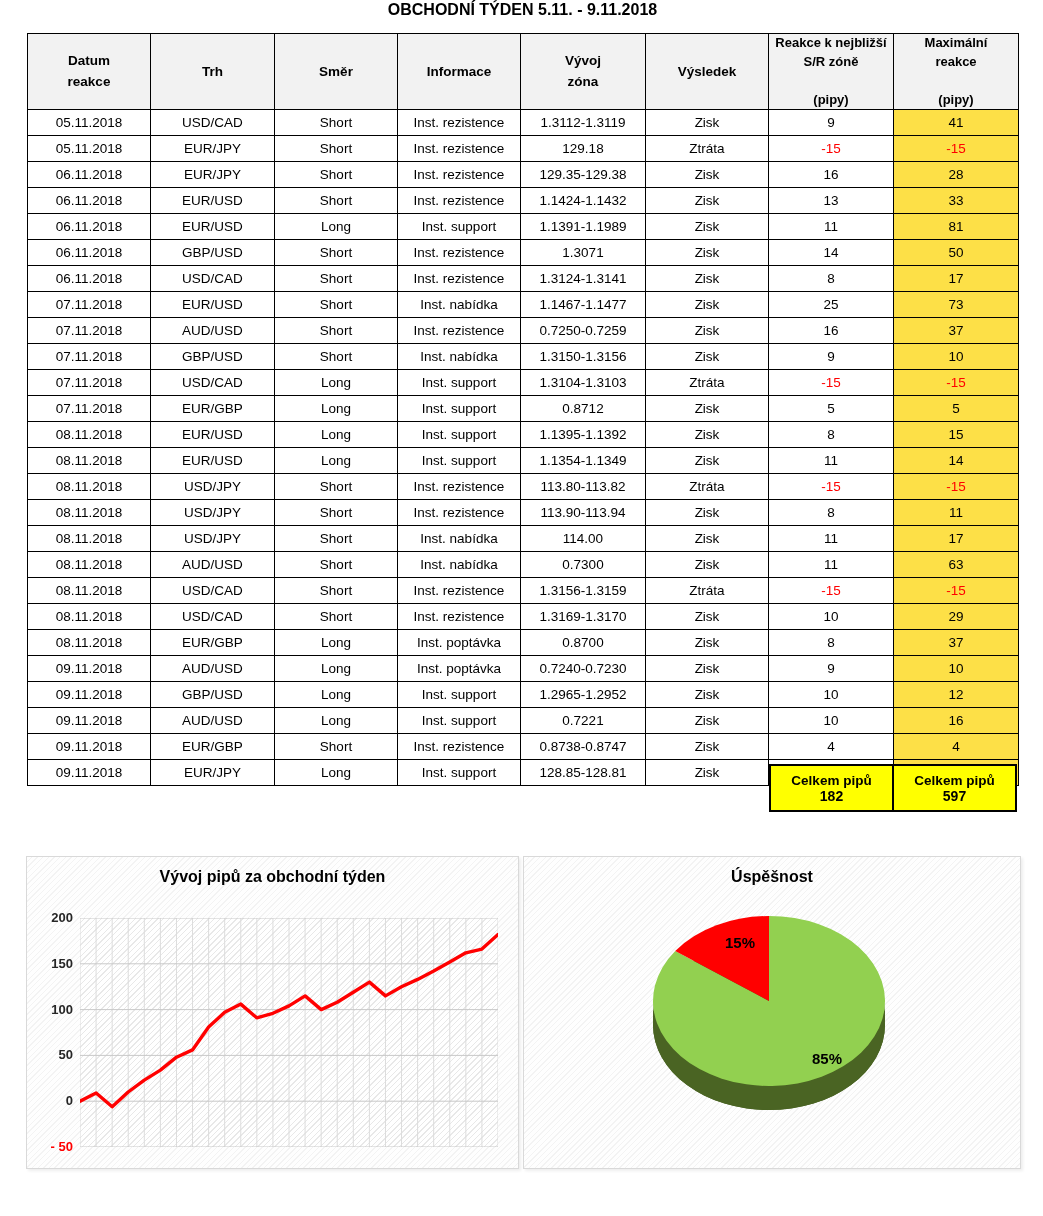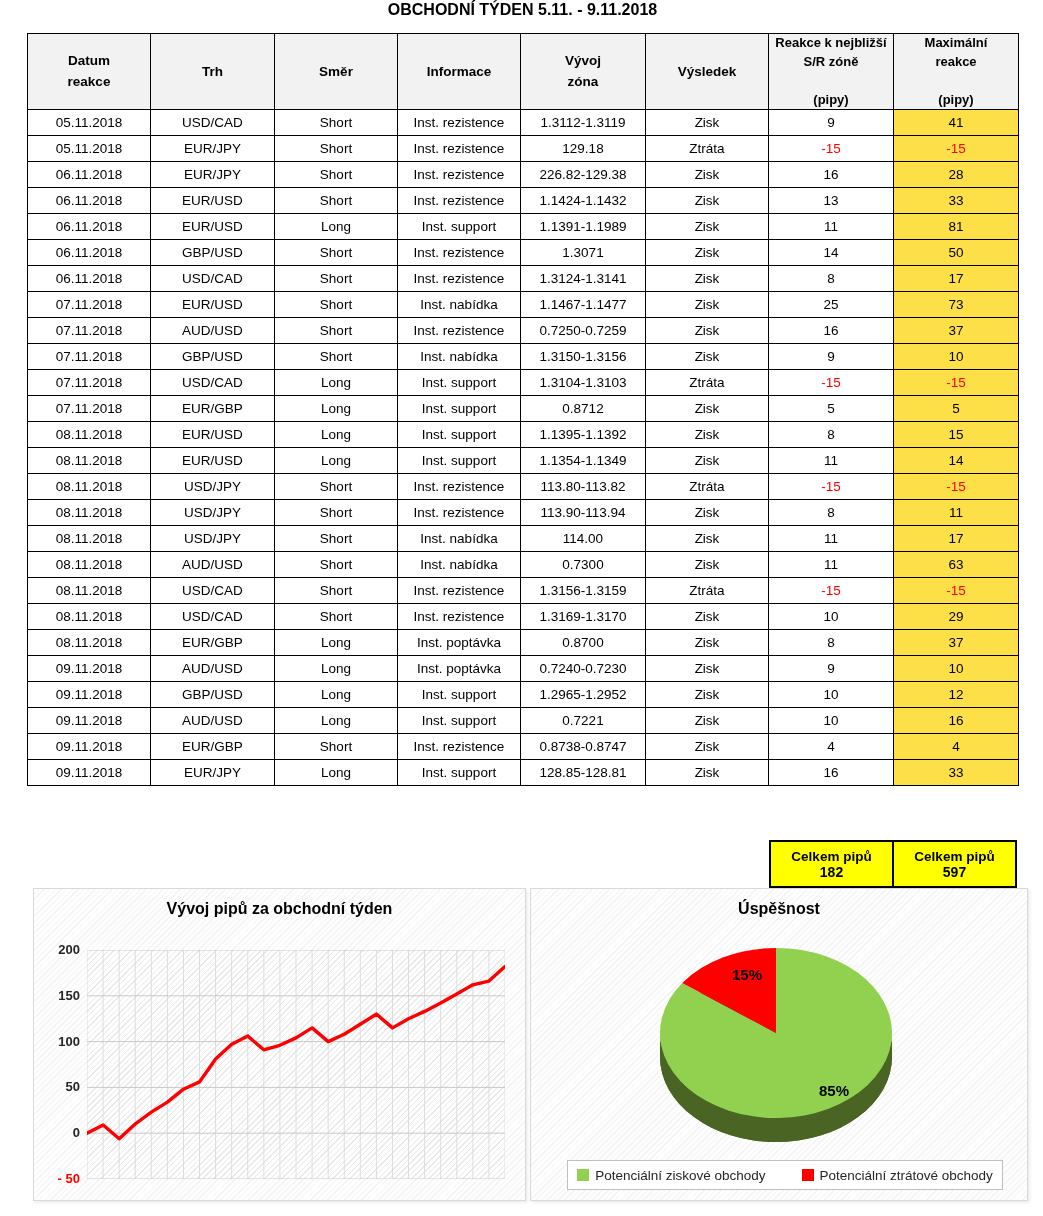--- a/index.html
+++ b/index.html
@@ -15,31 +15,31 @@
   #trades-table th, #trades-table td { border:1px solid #000; text-align:center;
                   vertical-align:middle; padding:0; overflow:hidden; }
   #trades-table thead th { background:#f2f2f2; height:74px; font-size:13.5px;
                   font-weight:bold; white-space:pre-line; line-height:1.5; }
   #trades-table thead th.small { font-size:13px; line-height:1.45; }
   #trades-table tbody td { height:25px; font-size:13.5px; background:#fff; }
   #trades-table tbody td.maxcol { background:#fde047; }
   #trades-table .neg { color:#ff0000; }
 
   
-  #totals { position:absolute; left:769px; top:840px; display:flex; }
+  #totals { position:absolute; left:769px; top:764px; display:flex; }
   .total-cell { width:121px; height:44px; background:#ffff00; border:2px solid #000;
                 display:flex; flex-direction:column; align-items:center; justify-content:center; }
   .total-cell + .total-cell { margin-left:-2px; }
   .total-label { font-size:13.5px; font-weight:bold; }
   .total-value { font-size:14px; font-weight:bold; }
 
   
-  .panel { position:absolute; top:888px; height:311px; border:1px solid #d9d9d9;
+  .panel { position:absolute; top:856px; height:311px; border:1px solid #d9d9d9;
            background:repeating-linear-gradient(135deg,#fefefe 0px,#fefefe 3px,#f3f3f3 3px,#f3f3f3 4px);
-           box-shadow:2px 2px 3px rgba(0,0,0,0.07);margin-left:7px; }
+           box-shadow:2px 2px 3px rgba(0,0,0,0.07); }
   #line-panel { left:26px; width:491px; }
   #pie-panel  { left:523px; width:496px; }
   .chart-title { position:absolute; top:11px; left:0; width:100%; text-align:center;
                  font-size:16px; font-weight:bold; }
 
   
   #plot { position:absolute; left:53px; top:61px; width:418px; height:229px;
           background:#fff repeating-linear-gradient(135deg,rgba(255,255,255,0) 0px,rgba(255,255,255,0) 3px,#e8e8e8 3px,#e8e8e8 4px); }
   #plot svg { position:absolute; left:0; top:0; }
   .ytick { position:absolute; left:4px; width:42px; text-align:right; font-size:13px;
@@ -111,21 +111,21 @@
           <td>129.18</td>
           <td>Ztráta</td>
           <td class="neg">-15</td>
           <td class="maxcol neg">-15</td>
         </tr>
         <tr>
           <td>06.11.2018</td>
           <td>EUR/JPY</td>
           <td>Short</td>
           <td>Inst. rezistence</td>
-          <td>226.82-129.38</td>
+          <td>129.35-129.38</td>
           <td>Zisk</td>
           <td>16</td>
           <td class="maxcol">28</td>
         </tr>
         <tr>
           <td>06.11.2018</td>
           <td>EUR/USD</td>
           <td>Short</td>
           <td>Inst. rezistence</td>
           <td>1.1424-1.1432</td>
@@ -420,25 +420,15 @@
   <div class="panel" id="pie-panel">
     <div class="chart-title">Úspěšnost</div>
     <svg id="pie-svg" width="496" height="268">
         <path d="M 129 168 A 116 85 0 1 0 361 168 A 116 85 0 1 0 129 168 Z" fill="#4a6423"></path>
         <path d="M 129.0 144.0 A 116 85 0 0 0 361.0 144.0 L 361.0 168.0 A 116 85 0 0 1 129.0 168.0 Z" fill="#4a6423"></path>
         <path d="M 245 144 L 245.0 59.0 A 116 85 0 1 1 151.2 94.0 Z" fill="#92d050"></path>
         <path d="M 245 144 L 151.2 94.0 A 116 85 0 0 1 245.0 59.0 Z" fill="#ff0000"></path>
         <text x="216" y="91" text-anchor="middle" font-size="15" font-weight="bold" fill="#000">15%</text>
         <text x="303" y="207" text-anchor="middle" font-size="15" font-weight="bold" fill="#000">85%</text>
       </svg>
-    <div id="pie-legend">
-        <span class="legend-item">
-          <span class="legend-swatch" style="background: rgb(146, 208, 80);"></span>
-          <span>Potenciální ziskové obchody</span>
-        </span>
-        <span class="legend-item">
-          <span class="legend-swatch" style="background: rgb(255, 0, 0);"></span>
-          <span>Potenciální ztrátové obchody</span>
-        </span>
-      </div>
   </div>
 
 </div>
 
 </body></html>

